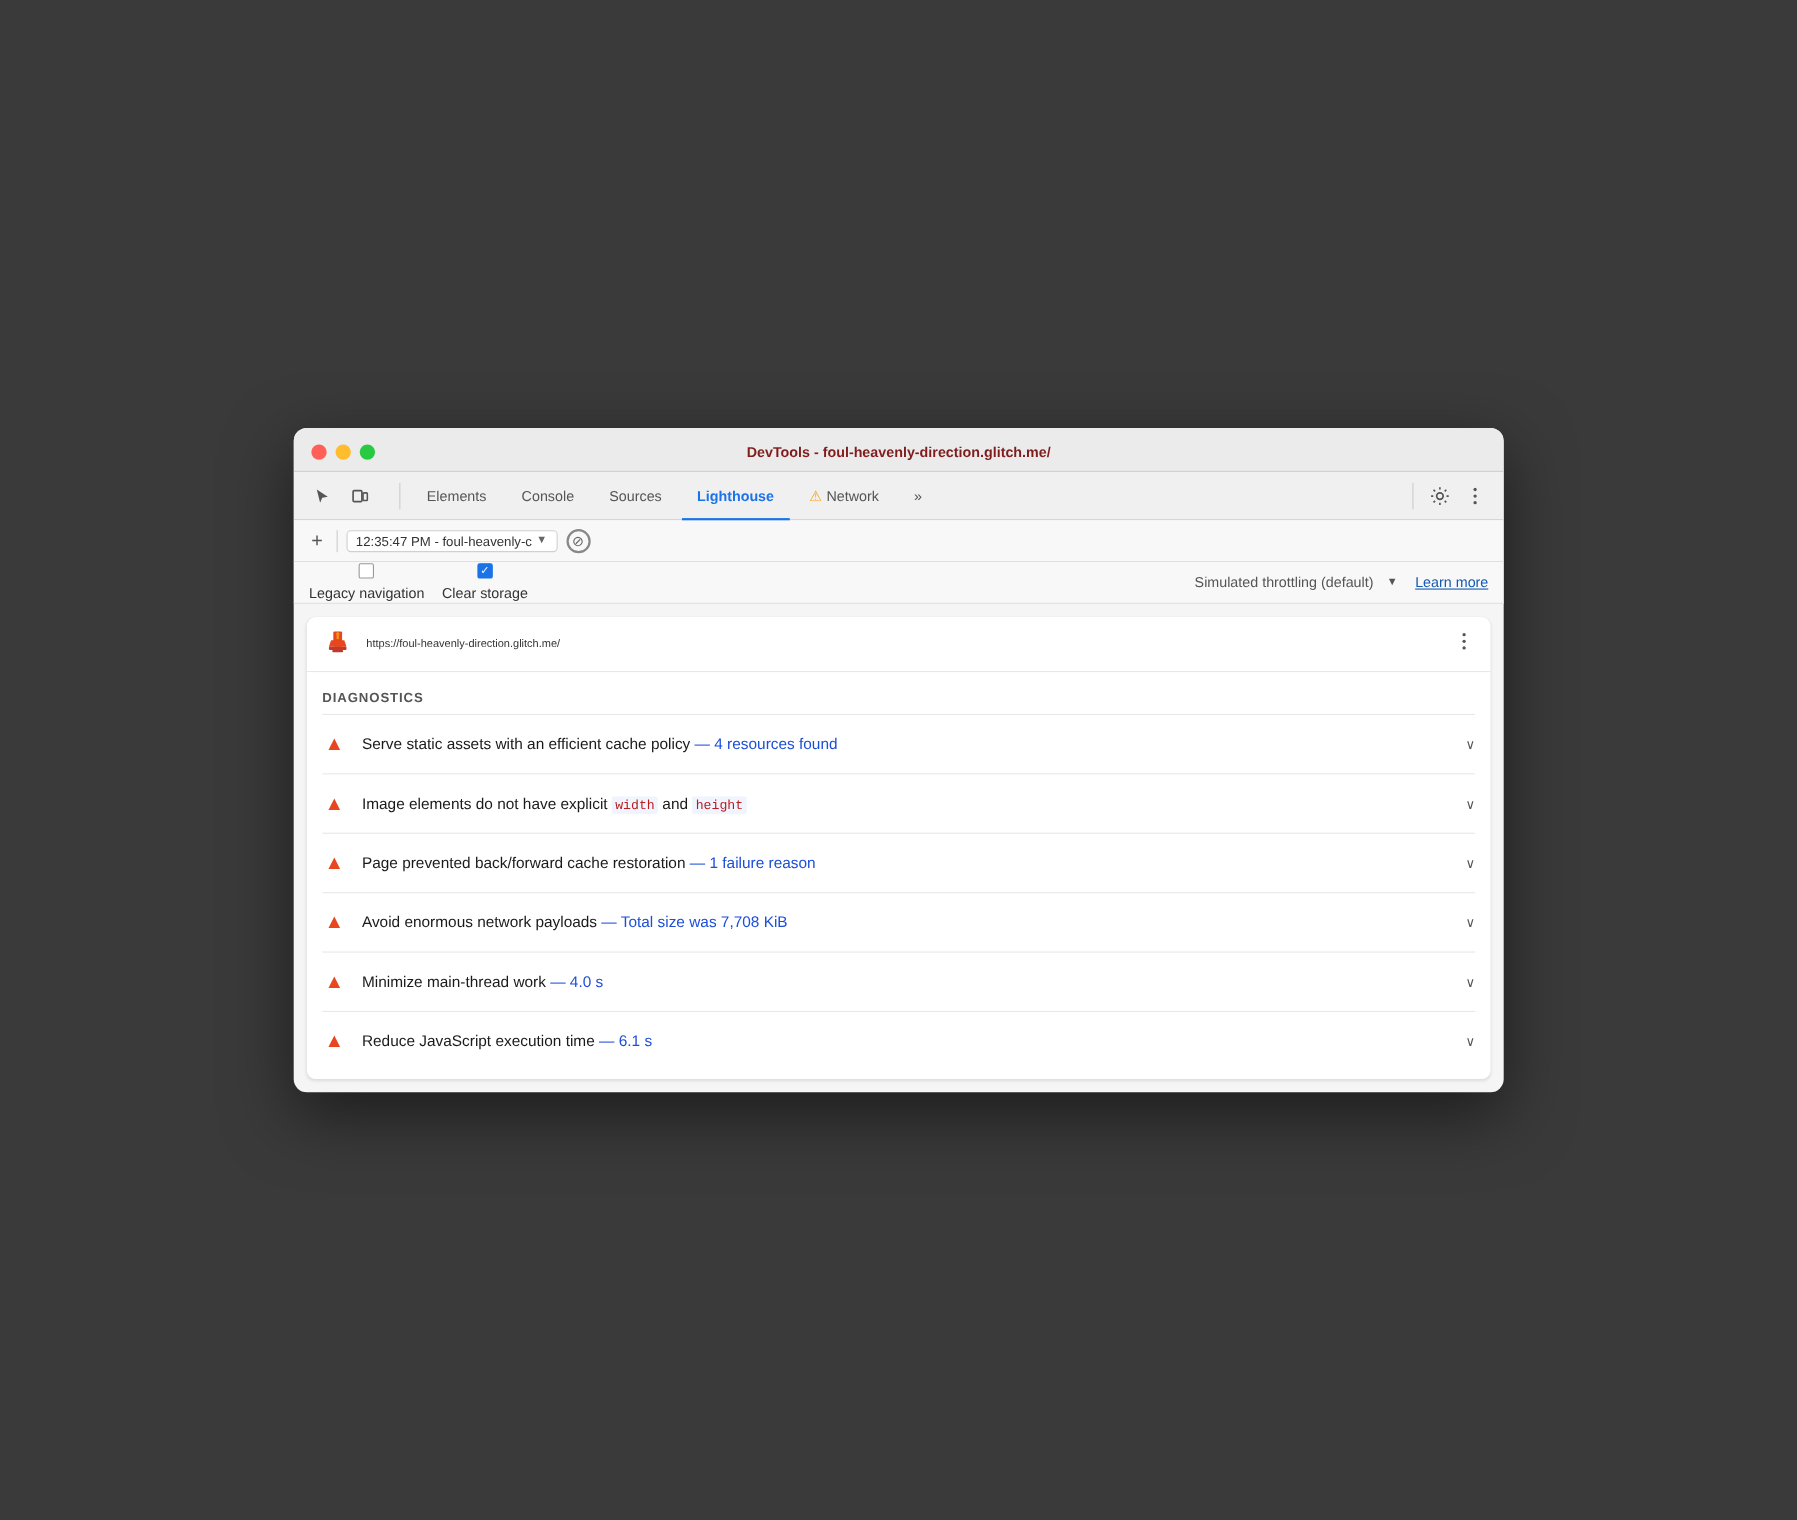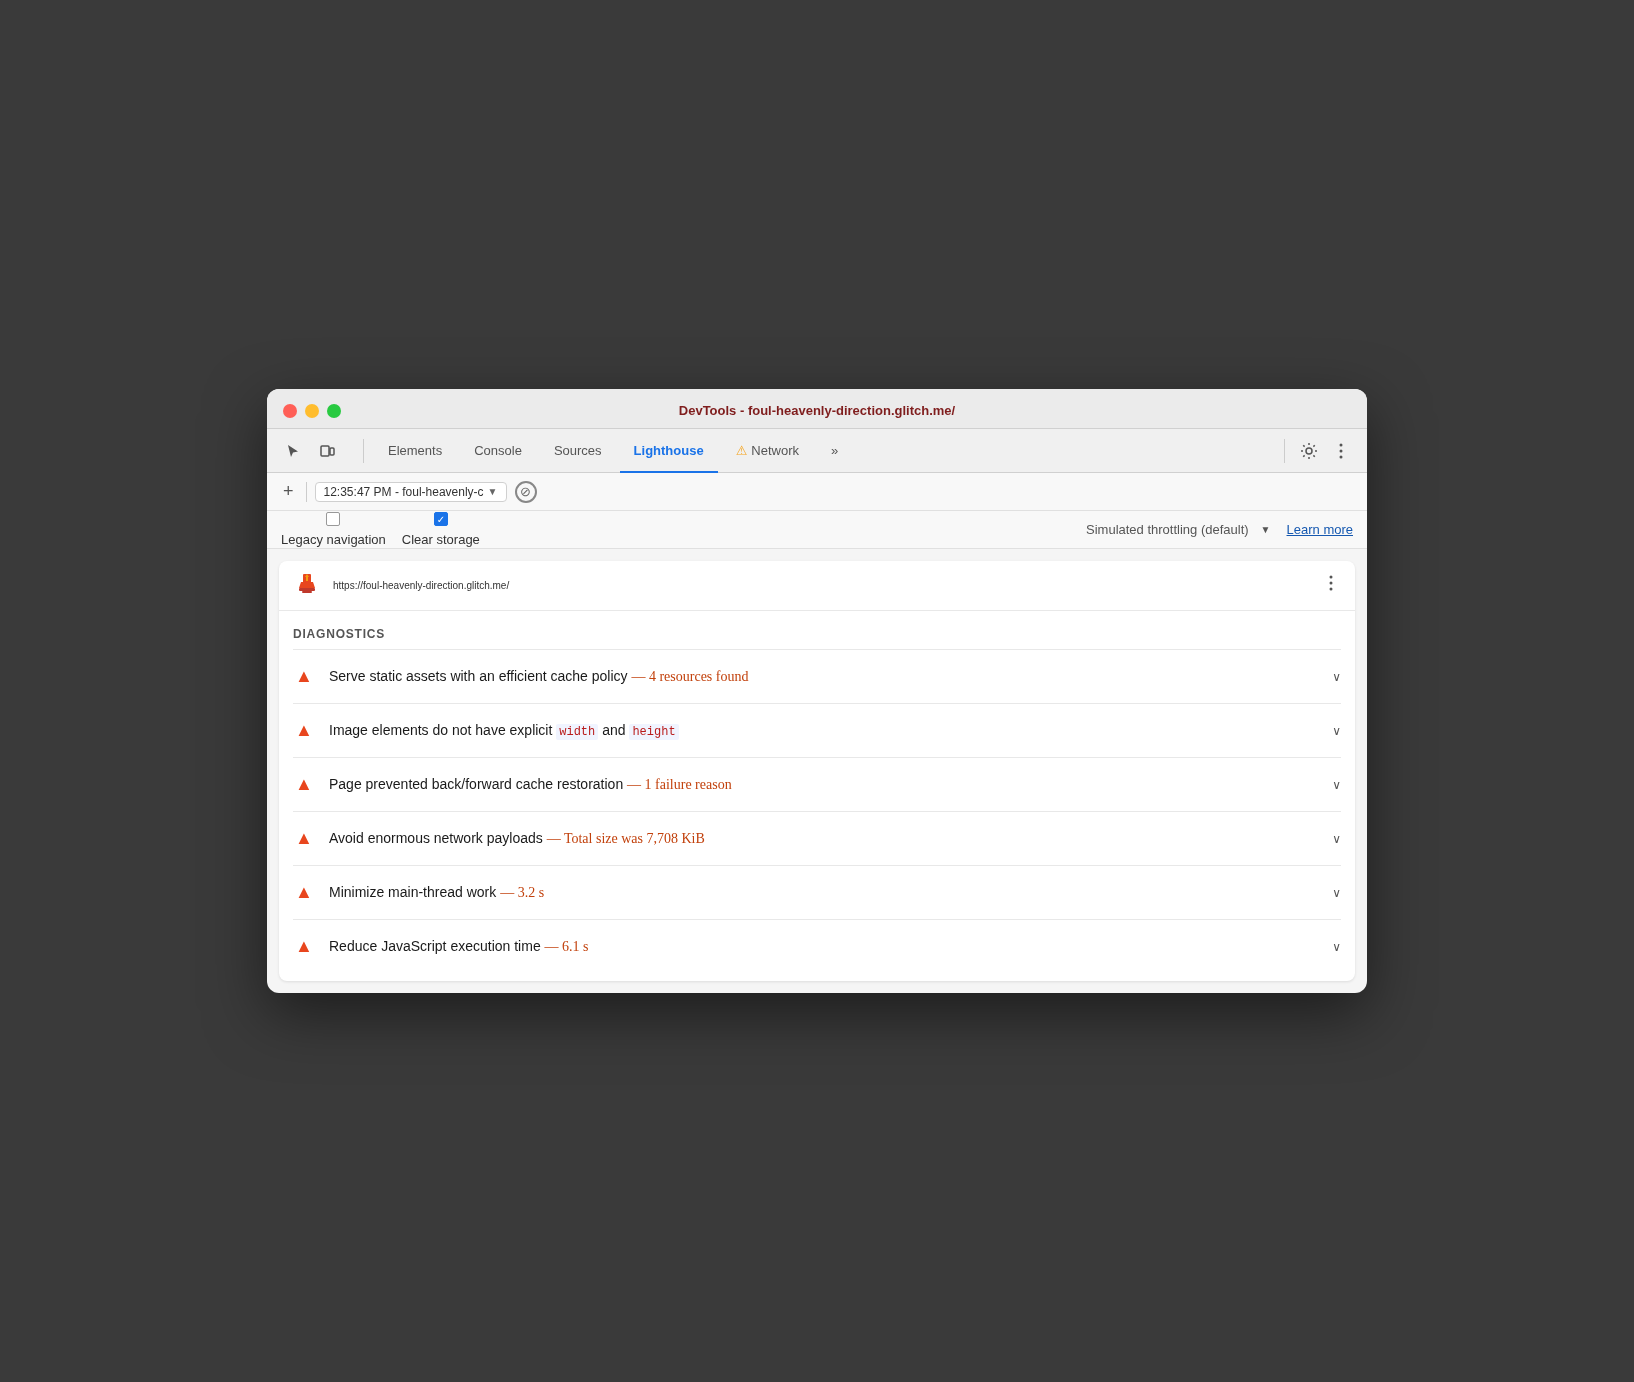--- a/index.html
+++ b/index.html
@@ -333,23 +333,22 @@
     }
 
     .audit-text {
       flex: 1;
       font-size: 14px;
       color: #1a1a1a;
       line-height: 1.4;
     }
 
     .audit-detail {
-      color: #c2410c;
+      color: #1d4ed8;
       font-size: 14px;
-      font-family: Liberation Serif, serif;
     }
 
     .audit-code {
       font-family: 'Courier New', monospace;
       font-size: 12px;
       color: #b91c1c;
       background: #f0f4ff;
       padding: 1px 3px;
       border-radius: 2px;
       text-align: right;
@@ -538,21 +537,21 @@
       </div>
       <span class="audit-chevron">∨</span>
     </div>
 
     <div class="divider"></div>
 
     <div class="audit-row">
       <span class="warning-triangle">▲</span>
       <div class="audit-text">
         <span>Minimize main-thread work</span>
-        <span class="audit-detail"> — 3.2 s</span>
+        <span class="audit-detail"> — 4.0 s</span>
       </div>
       <span class="audit-chevron">∨</span>
     </div>
 
     <div class="divider"></div>
 
     <div class="audit-row">
       <span class="warning-triangle">▲</span>
       <div class="audit-text">
         <span>Reduce JavaScript execution time</span>

